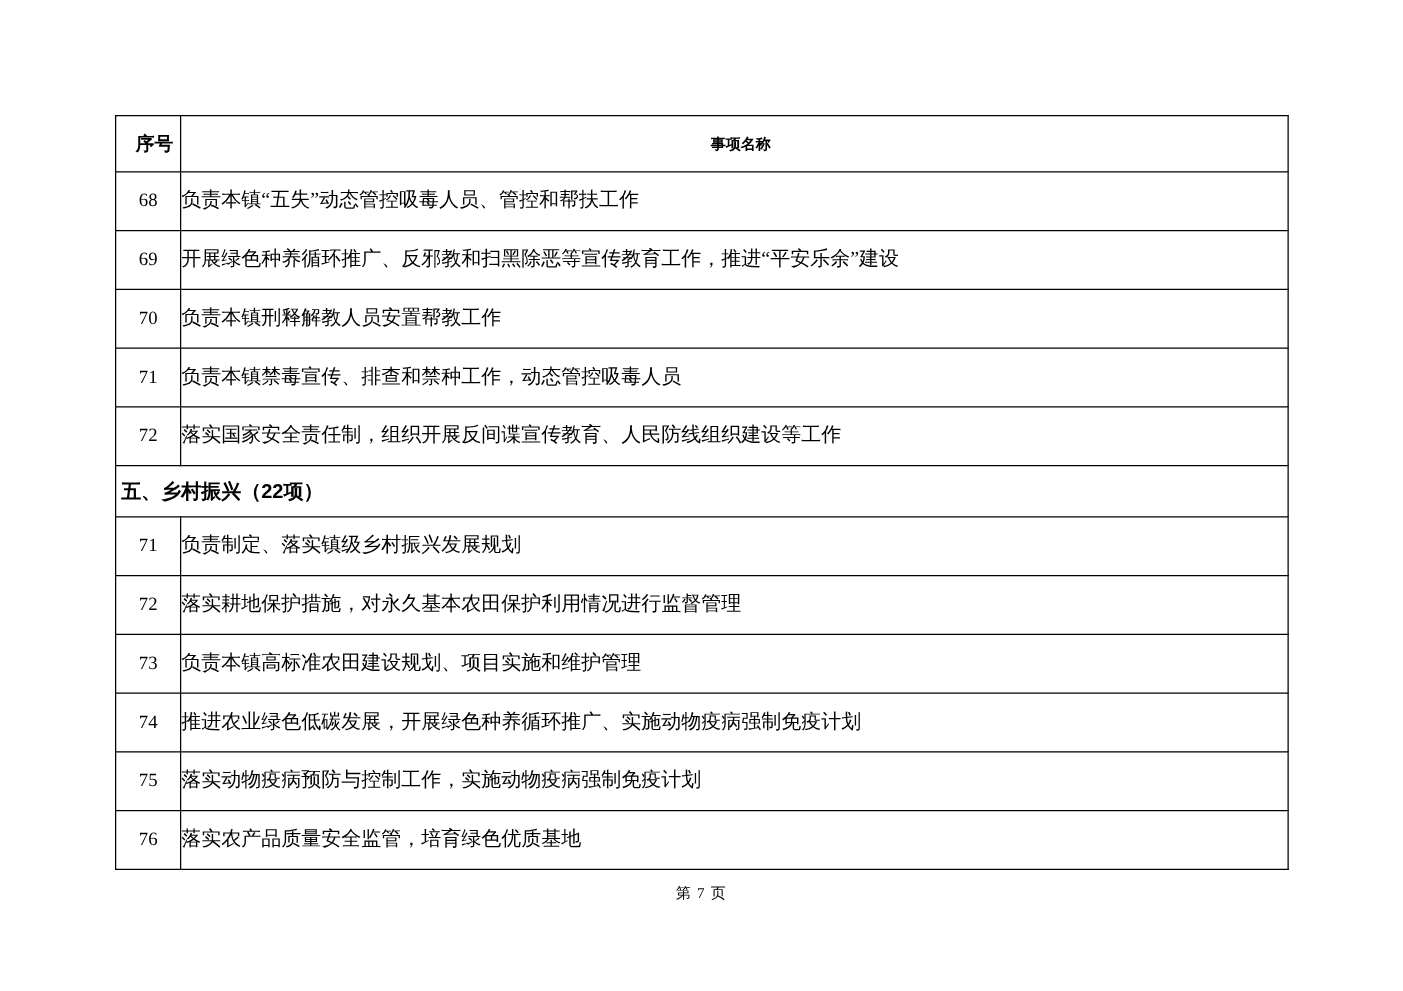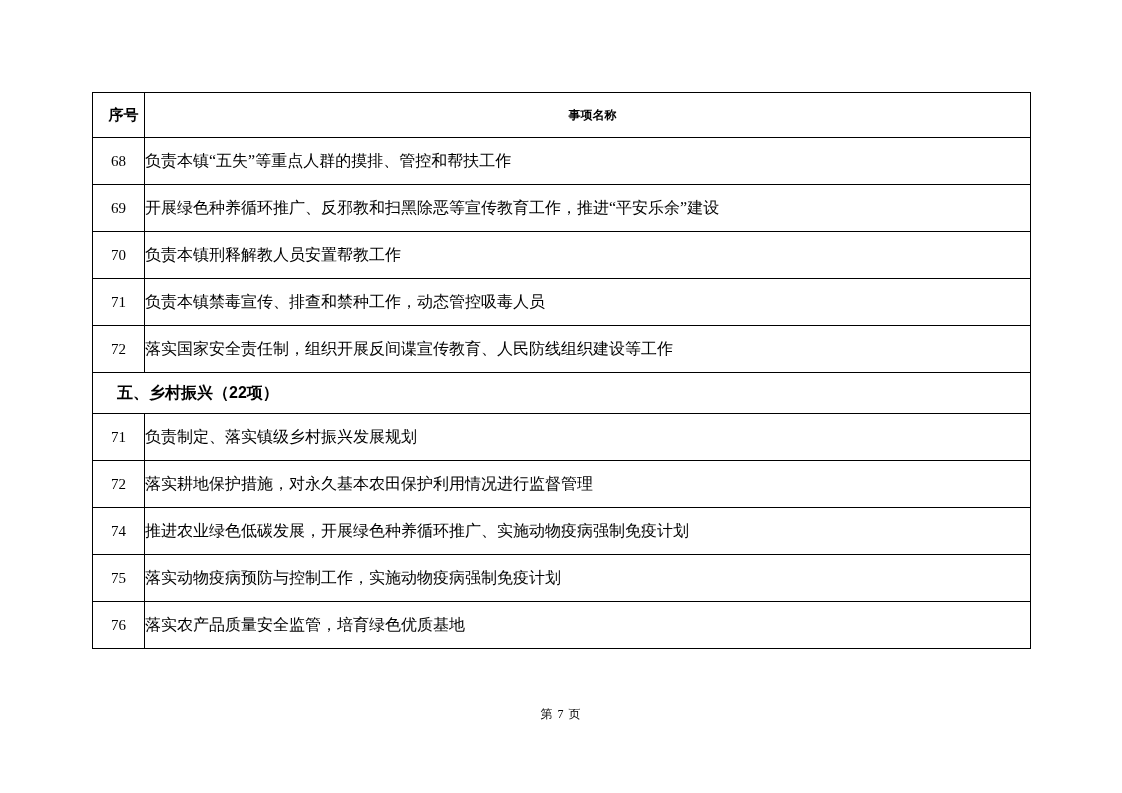--- a/index.html
+++ b/index.html
@@ -72,21 +72,21 @@
     font-family: "Liberation Sans", "DejaVu Sans", sans-serif;
   }
   .data-row td {
     height: 46px;
   }
   .section-row td {
     height: 40px;
     text-align: left;
     font-weight: bold;
     font-size: 16px;
-    padding-left: 24px;
+    padding-left: 4px;
     font-family: "Liberation Sans", "DejaVu Sans", sans-serif;
   }
   .footer {
     position: absolute;
     left: 0;
     top: 706px;
     width: 1122px;
     text-align: center;
     font-size: 12px;
     font-family: "Liberation Serif", "DejaVu Serif", serif;
@@ -107,21 +107,21 @@
       <col class="col-name">
     </colgroup>
     <tbody>
       <tr class="header-row">
         <td class="header-cell-seq">序号</td>
         <td class="header-cell">事项名称</td>
       </tr>
 
       <tr class="data-row">
         <td class="cell-seq">68</td>
-        <td class="cell-name">负责本镇“五失”等重点人群的摸排、管控和帮扶工作</td>
+        <td class="cell-name">负责本镇“五失”动态管控吸毒人员、管控和帮扶工作</td>
       </tr>
 
       <tr class="data-row">
         <td class="cell-seq">69</td>
         <td class="cell-name">开展绿色种养循环推广、反邪教和扫黑除恶等宣传教育工作，推进“平安乐余”建设</td>
       </tr>
 
       <tr class="data-row">
         <td class="cell-seq">70</td>
         <td class="cell-name">负责本镇刑释解教人员安置帮教工作</td>
@@ -144,20 +144,24 @@
       <tr class="data-row">
         <td class="cell-seq">71</td>
         <td class="cell-name">负责制定、落实镇级乡村振兴发展规划</td>
       </tr>
 
       <tr class="data-row">
         <td class="cell-seq">72</td>
         <td class="cell-name">落实耕地保护措施，对永久基本农田保护利用情况进行监督管理</td>
       </tr>
 
+      <tr class="data-row">
+        <td class="cell-seq">73</td>
+        <td class="cell-name">负责本镇高标准农田建设规划、项目实施和维护管理</td>
+      </tr>
 
       <tr class="data-row">
         <td class="cell-seq">74</td>
         <td class="cell-name">推进农业绿色低碳发展，开展绿色种养循环推广、实施动物疫病强制免疫计划</td>
       </tr>
 
       <tr class="data-row">
         <td class="cell-seq">75</td>
         <td class="cell-name">落实动物疫病预防与控制工作，实施动物疫病强制免疫计划</td>
       </tr>

